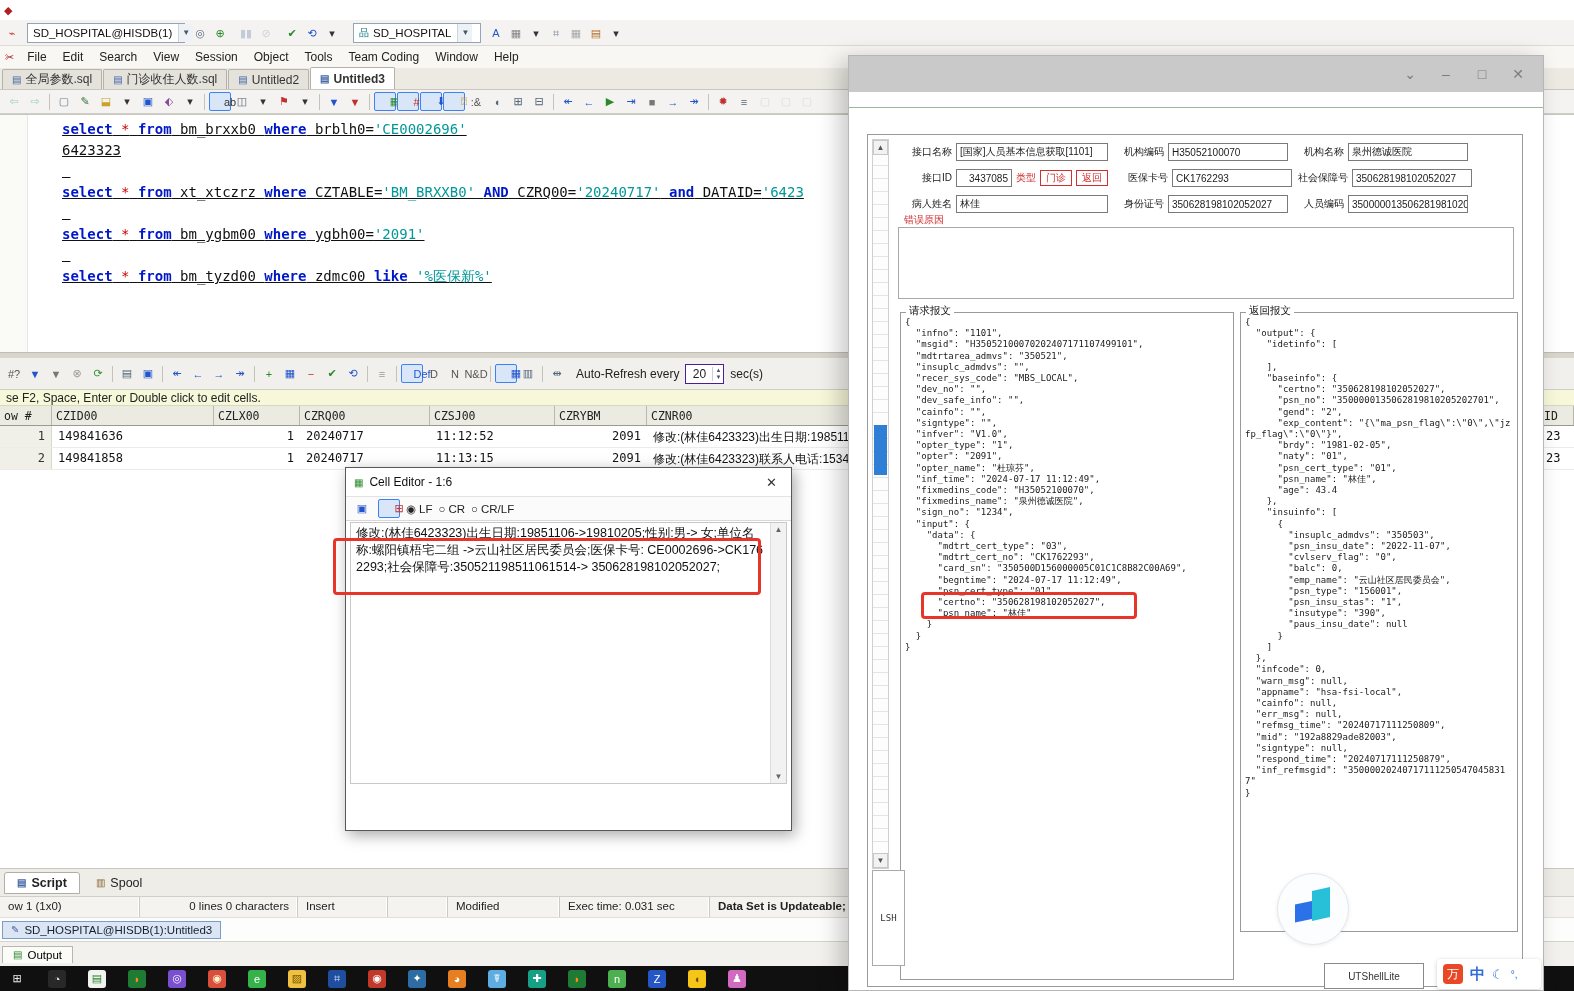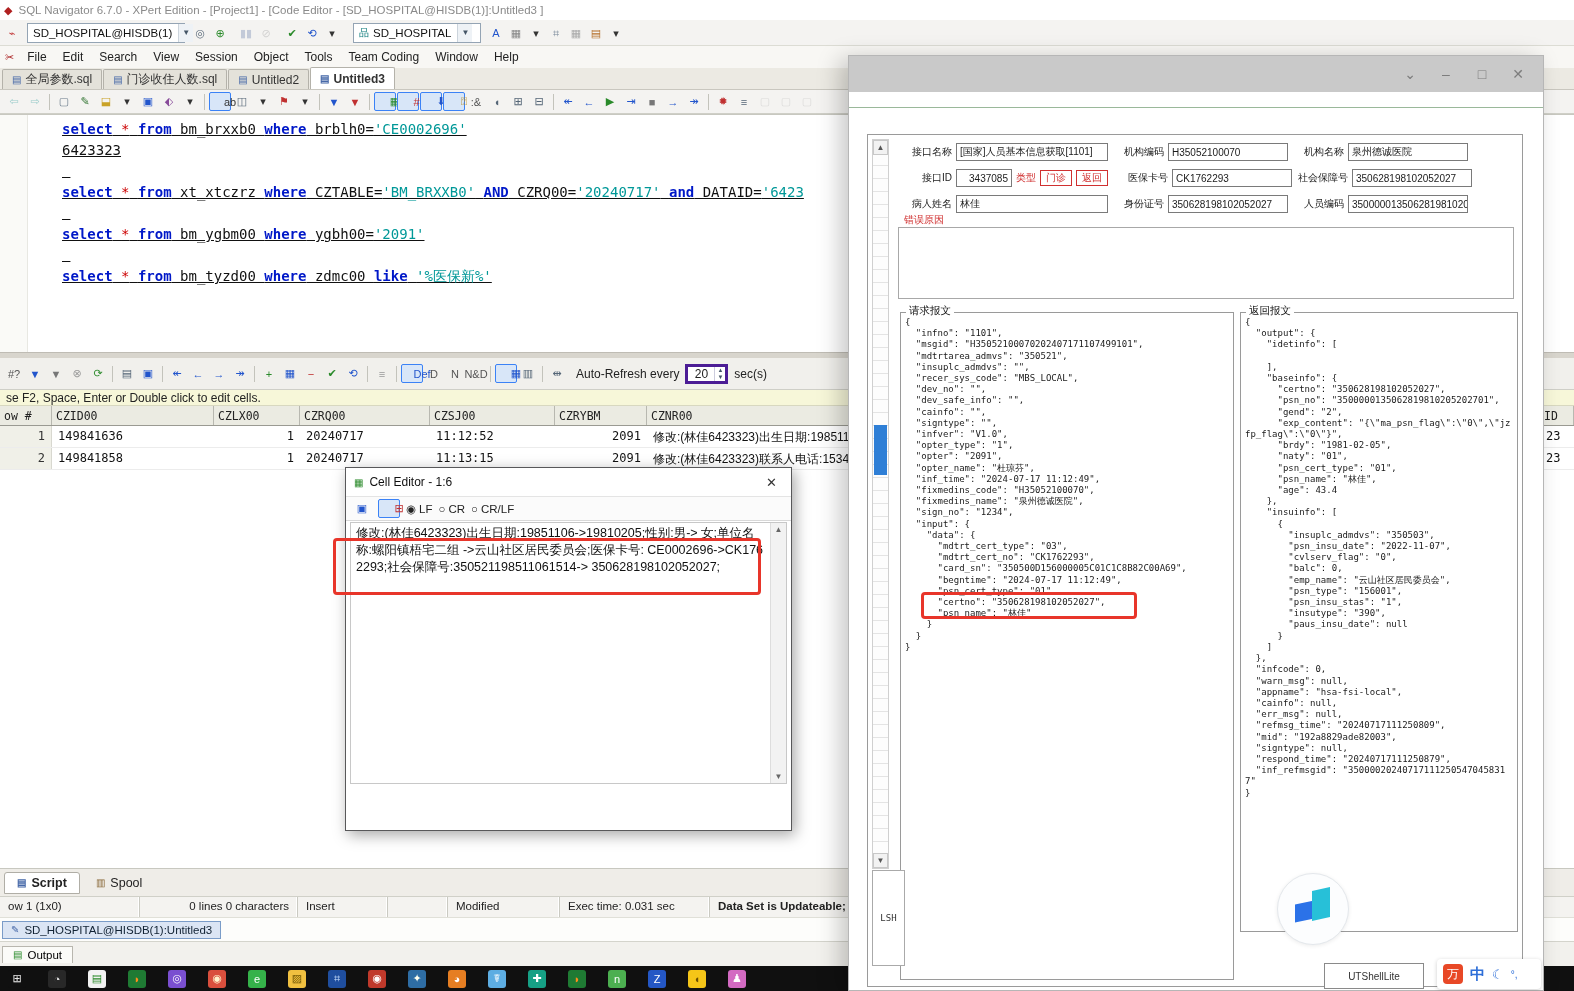--- a/index.html
+++ b/index.html
@@ -50,21 +50,21 @@
   .kw { color:#0018c8; font-weight:bold; }
   .str { color:#009898; }
   .st { color:#cc0000; }
 
   #splitter { top:352px; height:6px; background:#d8d5cd; border-top:1px solid #bfbcb4; }
 
   
   #rtoolbar { top:358px; height:32px; background:#f1f0ec; border-bottom:1px solid #cfcfc7;
     display:flex; align-items:center; padding-left:4px; gap:1px; font-size:12px; color:#222; }
   #autolbl { margin-left:8px; }
-  #spin { display:flex; align-items:center; border:3px solid #4c1d95; background:#fff;
+  #spin { display:flex; align-items:center; border:1px solid #4c1d95; background:#fff;
     height:20px; margin:0 5px; }
   #spinval { width:26px; text-align:center; font-size:12px; }
   .spinarrows { display:flex; flex-direction:column; font-size:6px; color:#456;
     border-left:1px solid #ccd; }
   .spinarrows span { padding:0 2px; line-height:7px; }
   #hintbar { top:390px; height:16px; background:#f7f7d9; border-bottom:1px solid #d8d8c0;
     font-size:12px; color:#222; padding-left:6px; display:flex; align-items:center; }
   #gridhead { top:406px; height:20px; display:grid; background:#ebebe2;
     grid-template-columns:52px 162px 86px 130px 125px 92px 893px 34px;
     font-family:"DejaVu Sans Mono", monospace; font-size:11.5px; color:#222;
@@ -191,21 +191,20 @@
 
   
 </style>
 </head>
 <body>
 
 <div id="screen">
 
   <div id="titlebar" class="band">
     <span class="appicon">◆</span>
-    <span>SQL Navigator 6.7.0 - XPert Edition - [Project1] - [Code Editor - [SD_HOSPITAL@HISDB(1)]:Untitled3 ]</span>
   </div>
 
   <div id="toolbar1" class="band">
     <span id="tb1a"><span class="ti" style="color: rgb(192, 48, 48);">⌁</span></span>
     <div class="combo" style="width:158px">
       <span>SD_HOSPITAL@HISDB(1)</span>
       <span class="car">▼</span>
     </div>
     <span id="tb1b"><span class="ti" style="color: rgb(85, 102, 119);">◎</span><span class="ti" style="color: rgb(42, 138, 42);">⊕</span><span class="tsep"></span><span class="ti dis" style="color: rgb(136, 153, 187);">▮▮</span><span class="ti dis" style="color: rgb(170, 170, 170);">⊘</span><span class="tsep"></span><span class="ti" style="color: rgb(42, 138, 42);">✔</span><span class="ti" style="color: rgb(34, 85, 204);">⟲</span><span class="ti" style="color: rgb(51, 51, 51);">▾</span><span class="tsep"></span></span>
     <div class="combo" style="width:128px">

